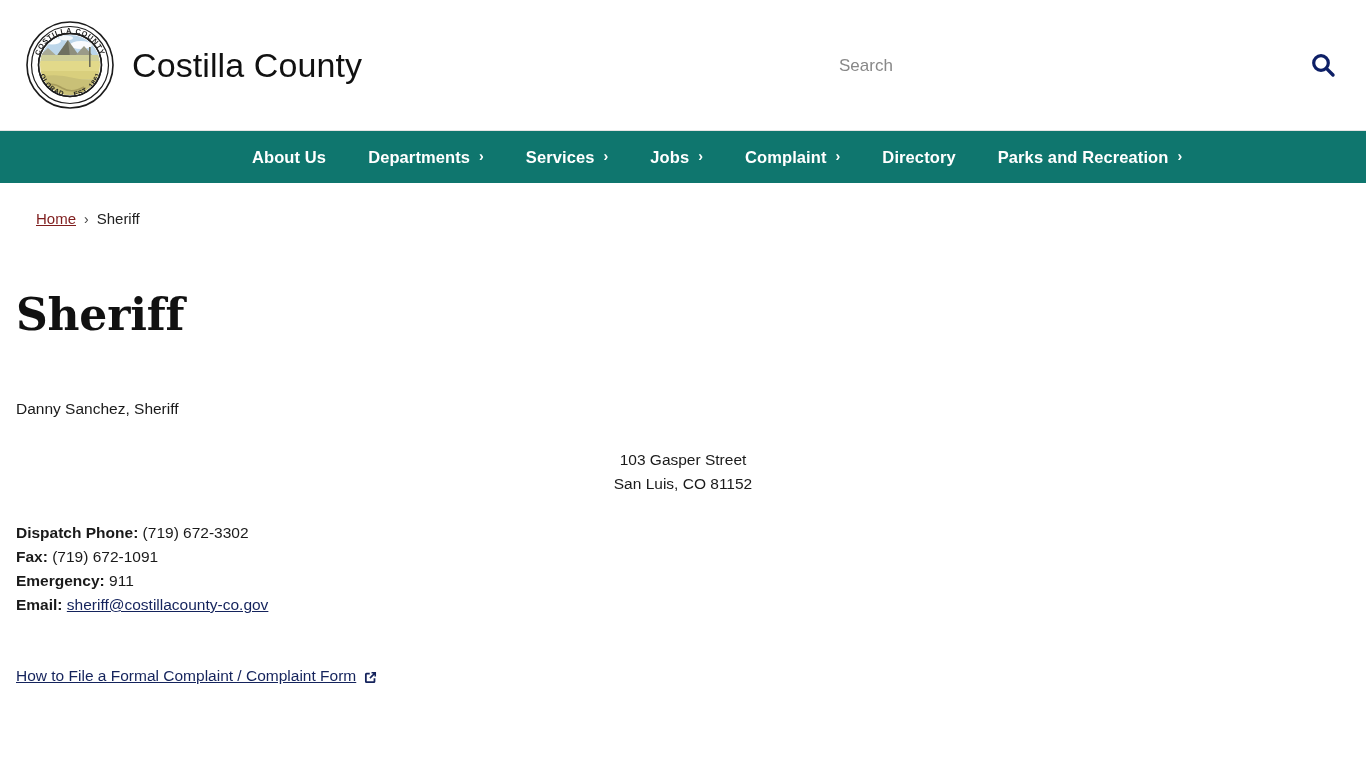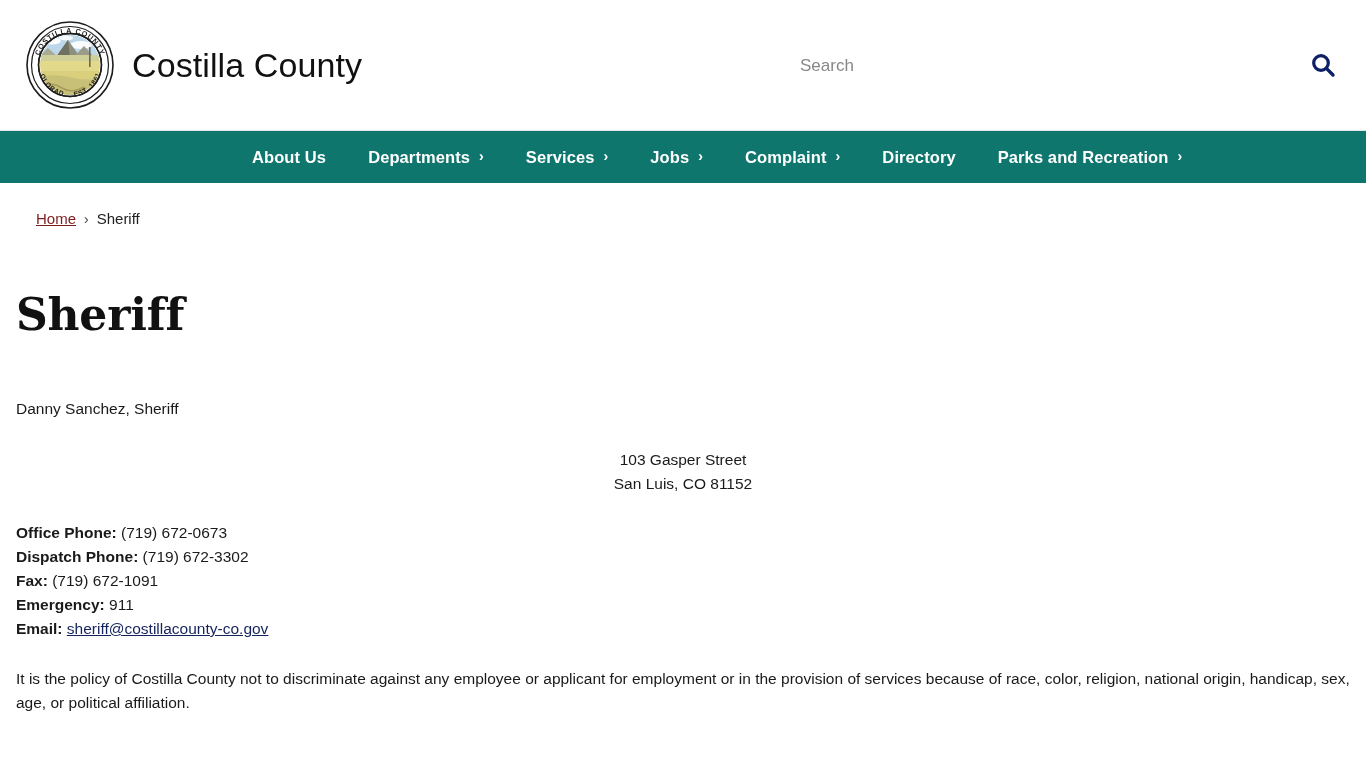--- a/index.html
+++ b/index.html
@@ -41,21 +41,21 @@
     font-size: 34px;
     font-weight: 300;
     letter-spacing: 0.1px;
     color: #111111;
     margin-left: 18px;
     white-space: nowrap;
   }
 
   .search-area {
     position: absolute;
-    left: 645px;
+    left: 684px;
     right: 0;
     top: 0;
     height: 131px;
     display: flex;
     align-items: center;
   }
   .search-input {
     border: none;
     outline: none;
     background: transparent;
@@ -280,42 +280,37 @@
 
     <div class="officer-name">Danny Sanchez, Sheriff</div>
 
     <div class="address">
       <div>103 Gasper Street</div>
       <div>San Luis, CO 81152</div>
     </div>
 
     <div class="contact-list">
       <div>
-        <b>Office Phone:</b>
-        <span>(719) 672-0673</span>
-      </div>
-      <div>
         <b>Dispatch Phone:</b>
         <span>(719) 672-3302</span>
       </div>
       <div>
         <b>Fax:</b>
         <span>(719) 672-1091</span>
       </div>
       <div>
         <b>Emergency:</b>
         <span>911</span>
       </div>
       <div>
         <b>Email:</b>
         <a href="#">sheriff@costillacounty-co.gov</a>
       </div>
     </div>
 
-    <p class="policy">It is the policy of Costilla County not to discriminate against any employee or applicant for employment or in the provision of services because of race, color, religion, national origin, handicap, sex, age, or political affiliation.</p>
 
     <div class="doc-link-row">
       <a class="doc-link" href="#">
         <span>How to File a Formal Complaint / Complaint Form</span>
         <span class="ext-icon">
           <svg width="15" height="15" viewBox="0 0 16 16" aria-hidden="true">
             <path d="M2.1 4.4 A1.6 1.6 0 0 1 3.7 2.8 H7.2 V4.7 H4 V12 H11.3 V8.8 H13.2 V12.3 A1.6 1.6 0 0 1 11.6 13.9 H3.7 A1.6 1.6 0 0 1 2.1 12.3 Z" fill="#14235c"></path>
             <path d="M9.1 2.1 H13.9 V6.9 H12.2 V5.0 L8.0 9.2 L6.8 8.0 L11.0 3.8 H9.1 Z" fill="#14235c"></path>
           </svg>
         </span>

